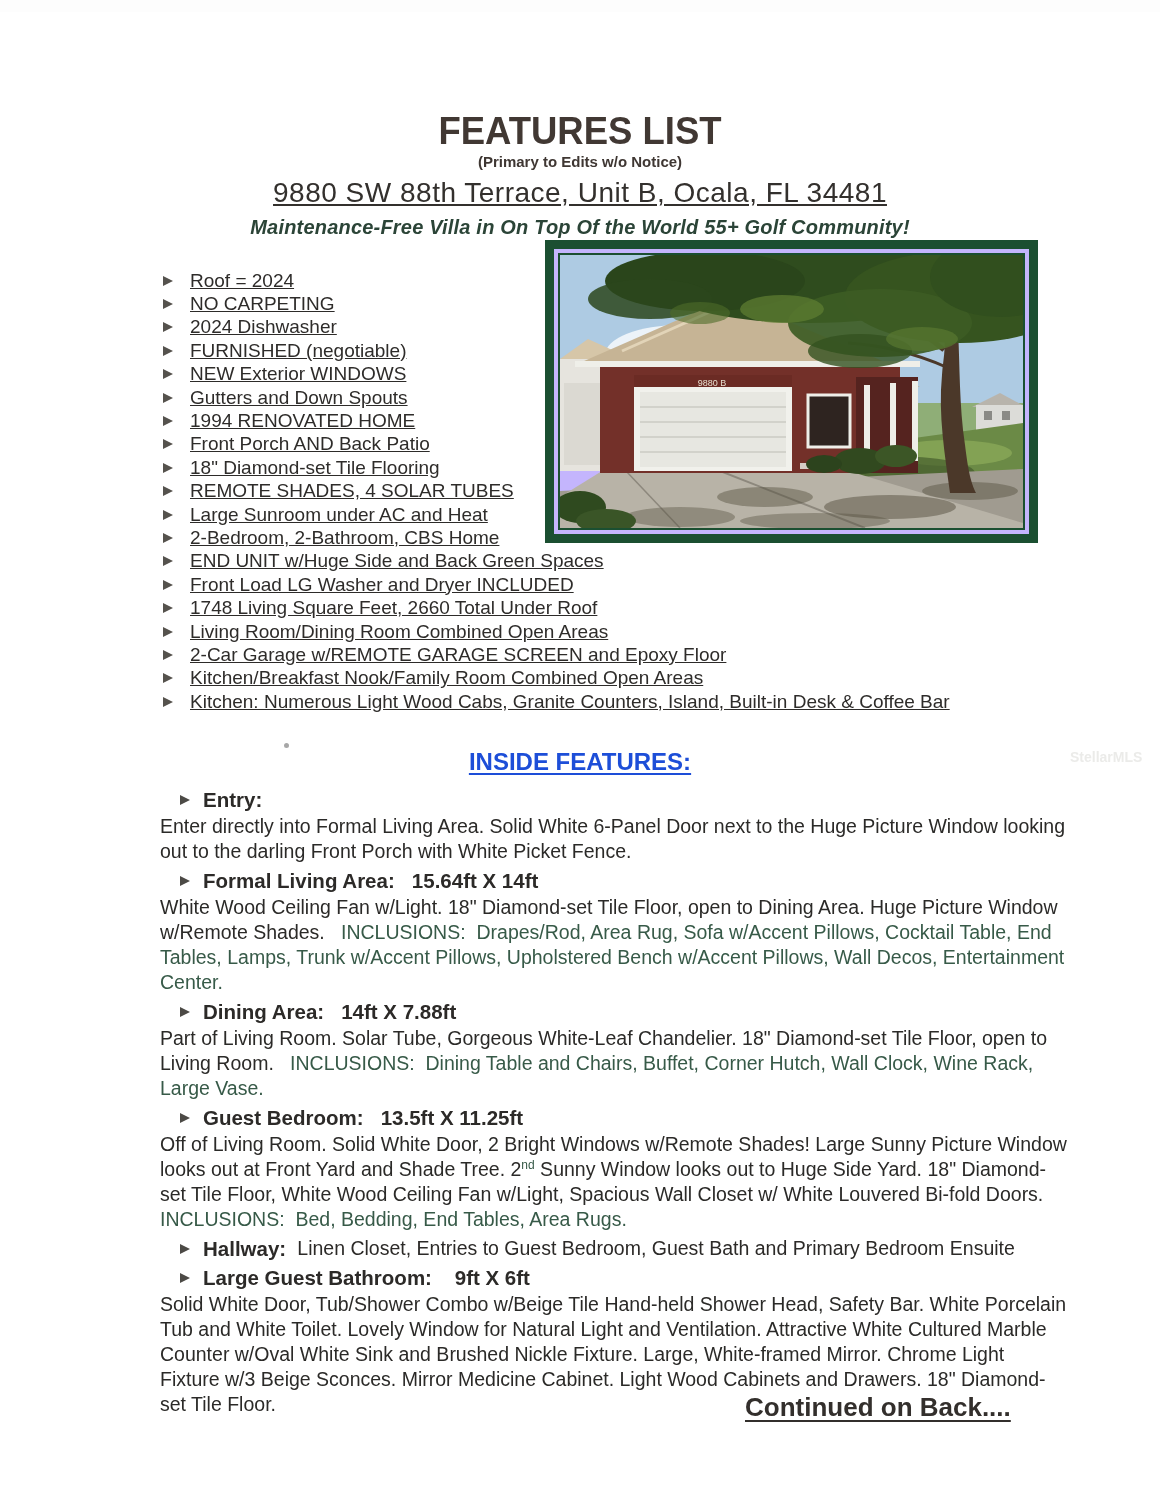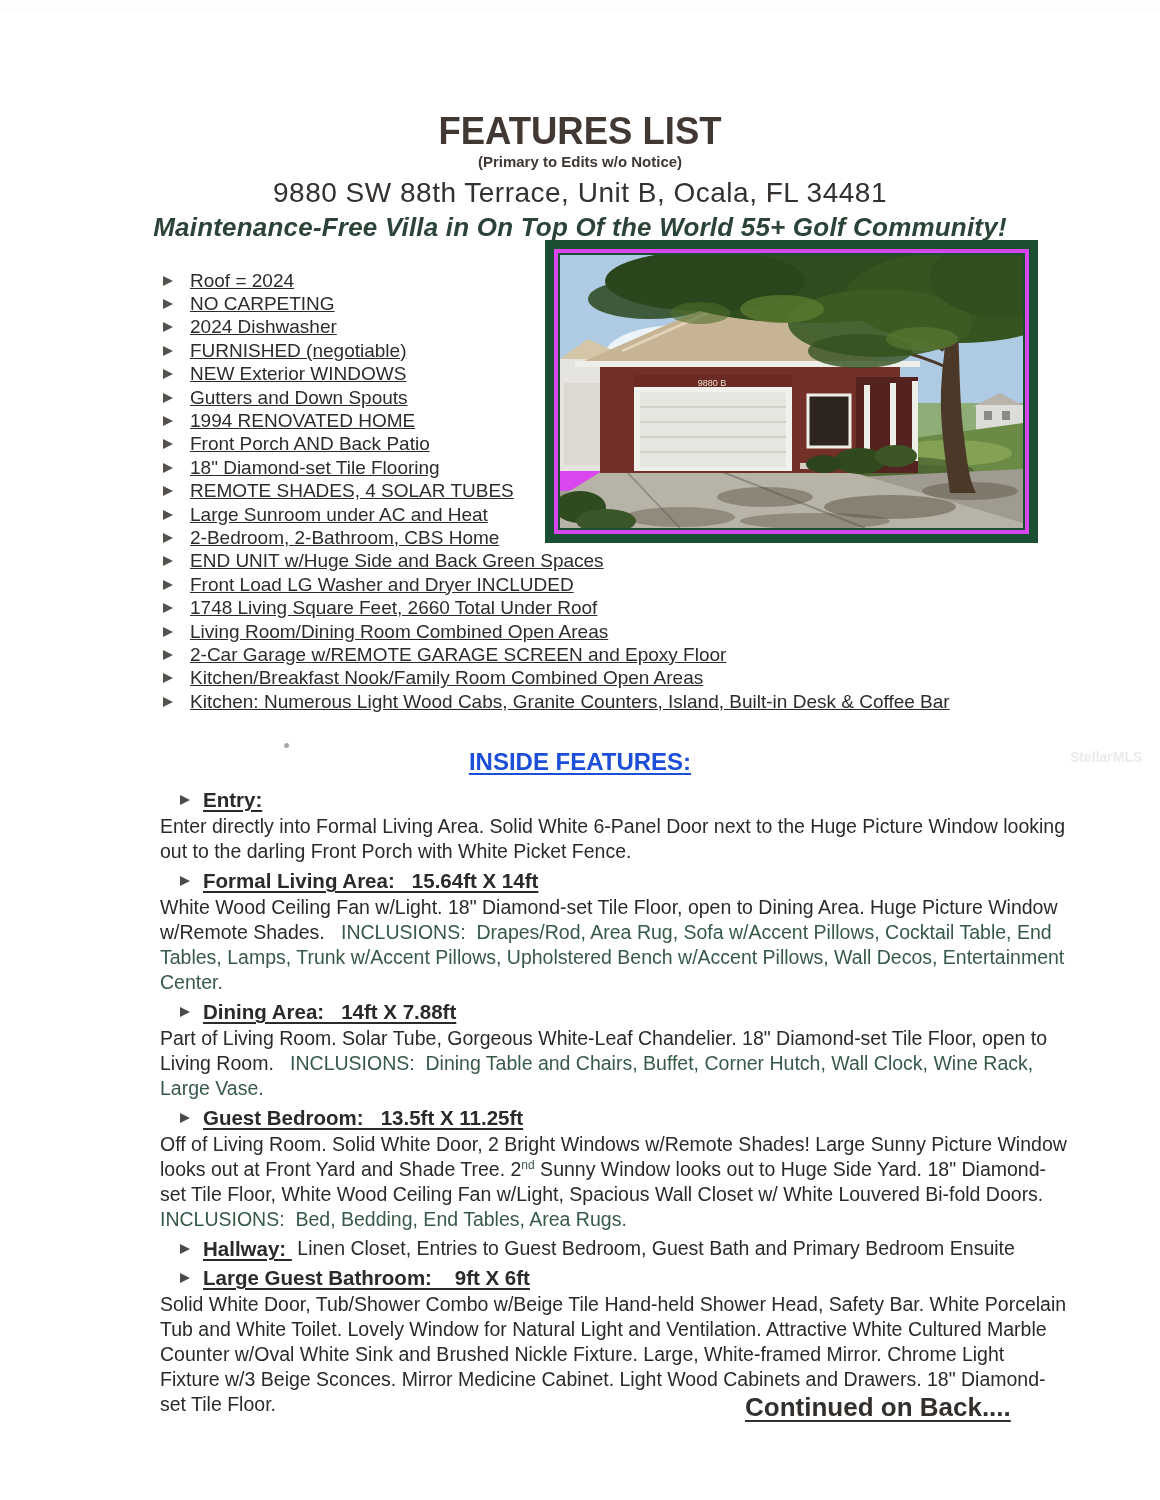--- a/index.html
+++ b/index.html
@@ -9,59 +9,59 @@
     font-family:"Liberation Sans","DejaVu Sans",sans-serif;
     color:#2d2b29;
   }
   
   .hdr { text-align:center; padding-top:98px; }
   .title {
     margin:0; font-size:38px; line-height:42px; font-weight:bold;
     letter-spacing:0px; color:#413833; transform:scaleX(.96);
   }
   .note { font-size:15px; line-height:18px; font-weight:bold; color:#3f3733; margin-top:1px; }
-  .addr { font-size:28px; line-height:33px; color:#33302d; margin-top:5px; letter-spacing:.5px; }
+  .addr { font-size:28px; line-height:33px; color:#33302d; margin-top:5px; letter-spacing:.5px;text-decoration:underline; }
   .tagline {
-    font-size:26px; line-height:30px; font-weight:bold; font-style:italic;
+    font-size:20px; line-height:30px; font-weight:bold; font-style:italic;
     color:#2b4437; margin-top:3px; letter-spacing:.2px;
   }
   
   .features { margin-top:27px; padding-left:163px; }
   .features ul { list-style:none; margin:0; padding:0;text-decoration:underline; }
   .features li {
     display:flex; align-items:center; height:23.4px;
     font-size:19px; color:#2e2c2a; white-space:pre;
   }
   .arr {
     flex:none; width:0; height:0; margin-right:17px;
     border-left:10px solid #55524d;
     border-top:5px solid transparent; border-bottom:5px solid transparent;
   }
   
   .photo-frame {
     position:absolute; left:545px; top:228px; width:493px; height:303px;
-    box-sizing:border-box; border:9px solid #1b4f31; background:#d946ef; padding:4px;
+    box-sizing:border-box; border:9px solid #1b4f31; background:#c4b5fd; padding:4px;
   }
   .photo-inner { width:100%; height:100%; box-sizing:border-box; border:2px solid #1b4f31; }
   .photo-inner svg { display:block; width:100%; height:100%; }
   
   .inside-h {
     margin:34px 0 0 0; text-align:center; font-size:24px; line-height:29px;
     font-weight:bold; color:#1d4ed8; text-decoration:underline; text-underline-offset:3px;
   }
   .speck { position:absolute; left:284px; top:731px; width:5px; height:5px; border-radius:50%; background:#8a8a8a; opacity:.75; }
   .watermark { position:absolute; left:1070px; top:737px; font-size:14px; font-weight:bold; color:#ebebe9; }
   
   .secs { margin-top:11px; padding-left:160px; padding-right:90px; }
   .sec-head {
     display:flex; align-items:center; margin:4px 0 0 20px;
     font-size:20.5px; line-height:25px; font-weight:bold; color:#2c2a28; white-space:pre-wrap;
   }
   .sec-head .arr { margin-right:13px; border-left-color:#4c4a46; }
-  .sec-title { text-decoration:underline; text-underline-offset:3px; }
+  .sec-title { text-underline-offset:3px; }
   .sec-inline { font-weight:normal; font-size:19.5px; }
   .sec-body {
     margin:2px 0 0 0; max-width:908px;
     font-size:19.5px; line-height:25px; color:#2b2a28; white-space:pre-wrap;
   }
   .green { color:#375a48; }
   .green-block { display:block; color:#375a48; }
   sup { font-size:12px; line-height:0; color:#375a48; }
   
   .footer { margin:-25px 0 0 585px; width:fit-content; }

